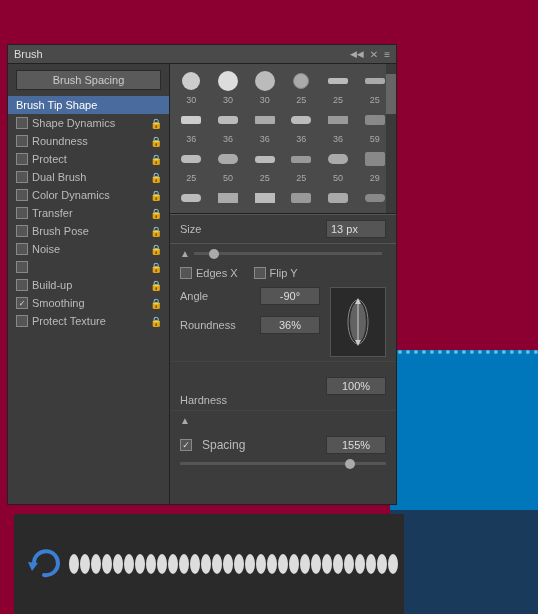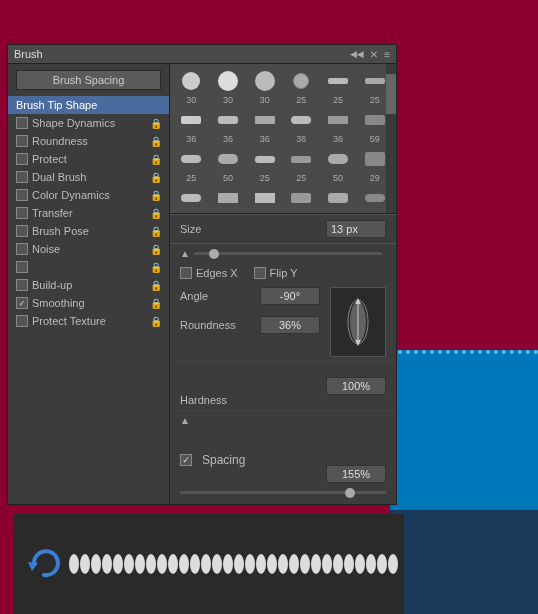--- a/index.html
+++ b/index.html
@@ -622,21 +622,21 @@
         <input type="text" class="control-value" value="100%" style="width: 60px;">
       </div>
 
       <div class="slider-row">
         <span class="mini-arrow">▲</span>
       </div>
 
       <div class="spacing-row">
         <div class="cb-box" style="background:#555;color:#ddd;font-size:9px;display:flex;align-items:center;justify-content:center;">✓</div>
         <span style="color:#bbb;font-size:12px;margin-left:4px;flex:1;">Spacing</span>
-        <input type="text" class="control-value" value="155%" style="width: 60px; margin-top: 29px;">
+        <input type="text" class="control-value" value="155%" style="width: 60px;">
       </div>
 
       <div style="padding:2px 10px 4px;">
         <div style="height:3px;background:#555;position:relative;">
           <div style="width:10px;height:10px;background:#aaa;border-radius:50%;position:absolute;top:-3px;left:80%;"></div>
         </div>
       </div>
 
     </div>
   </div>

